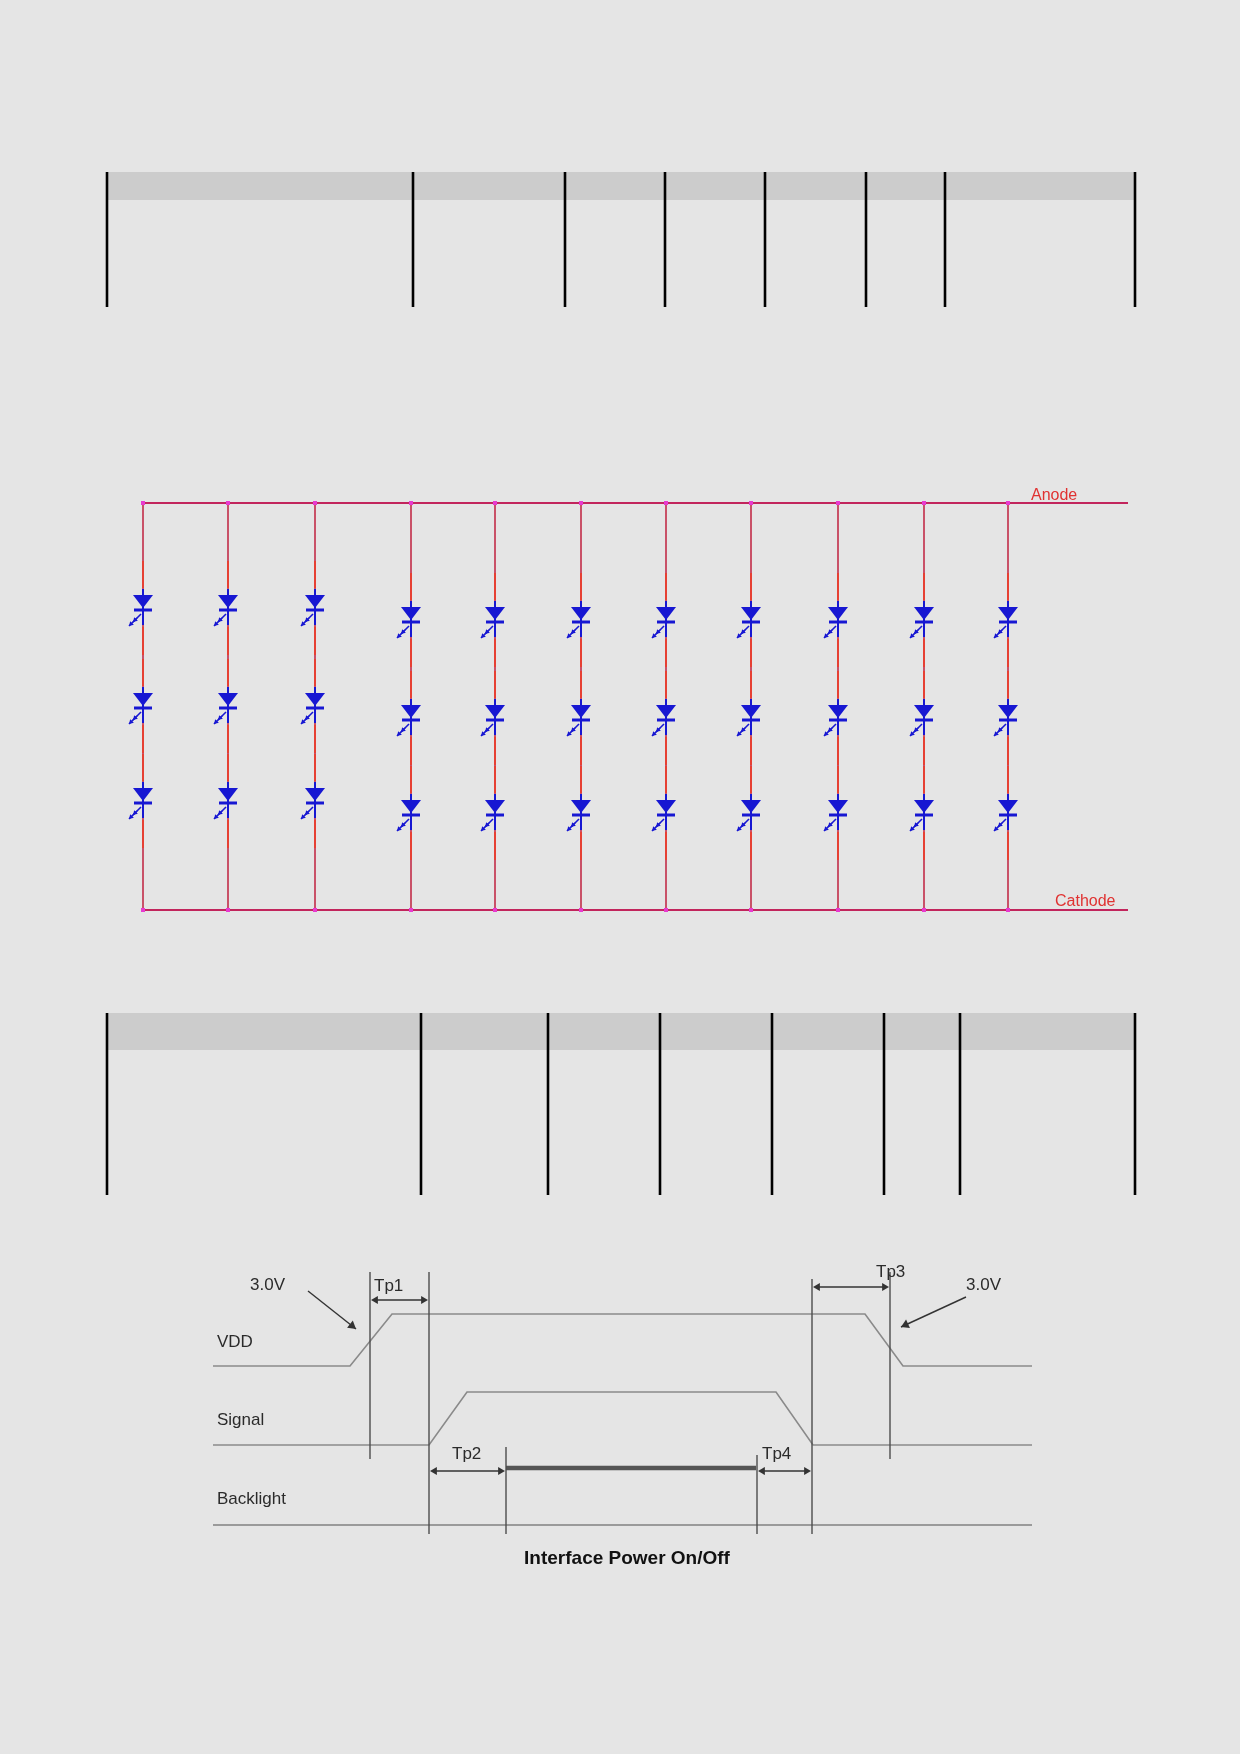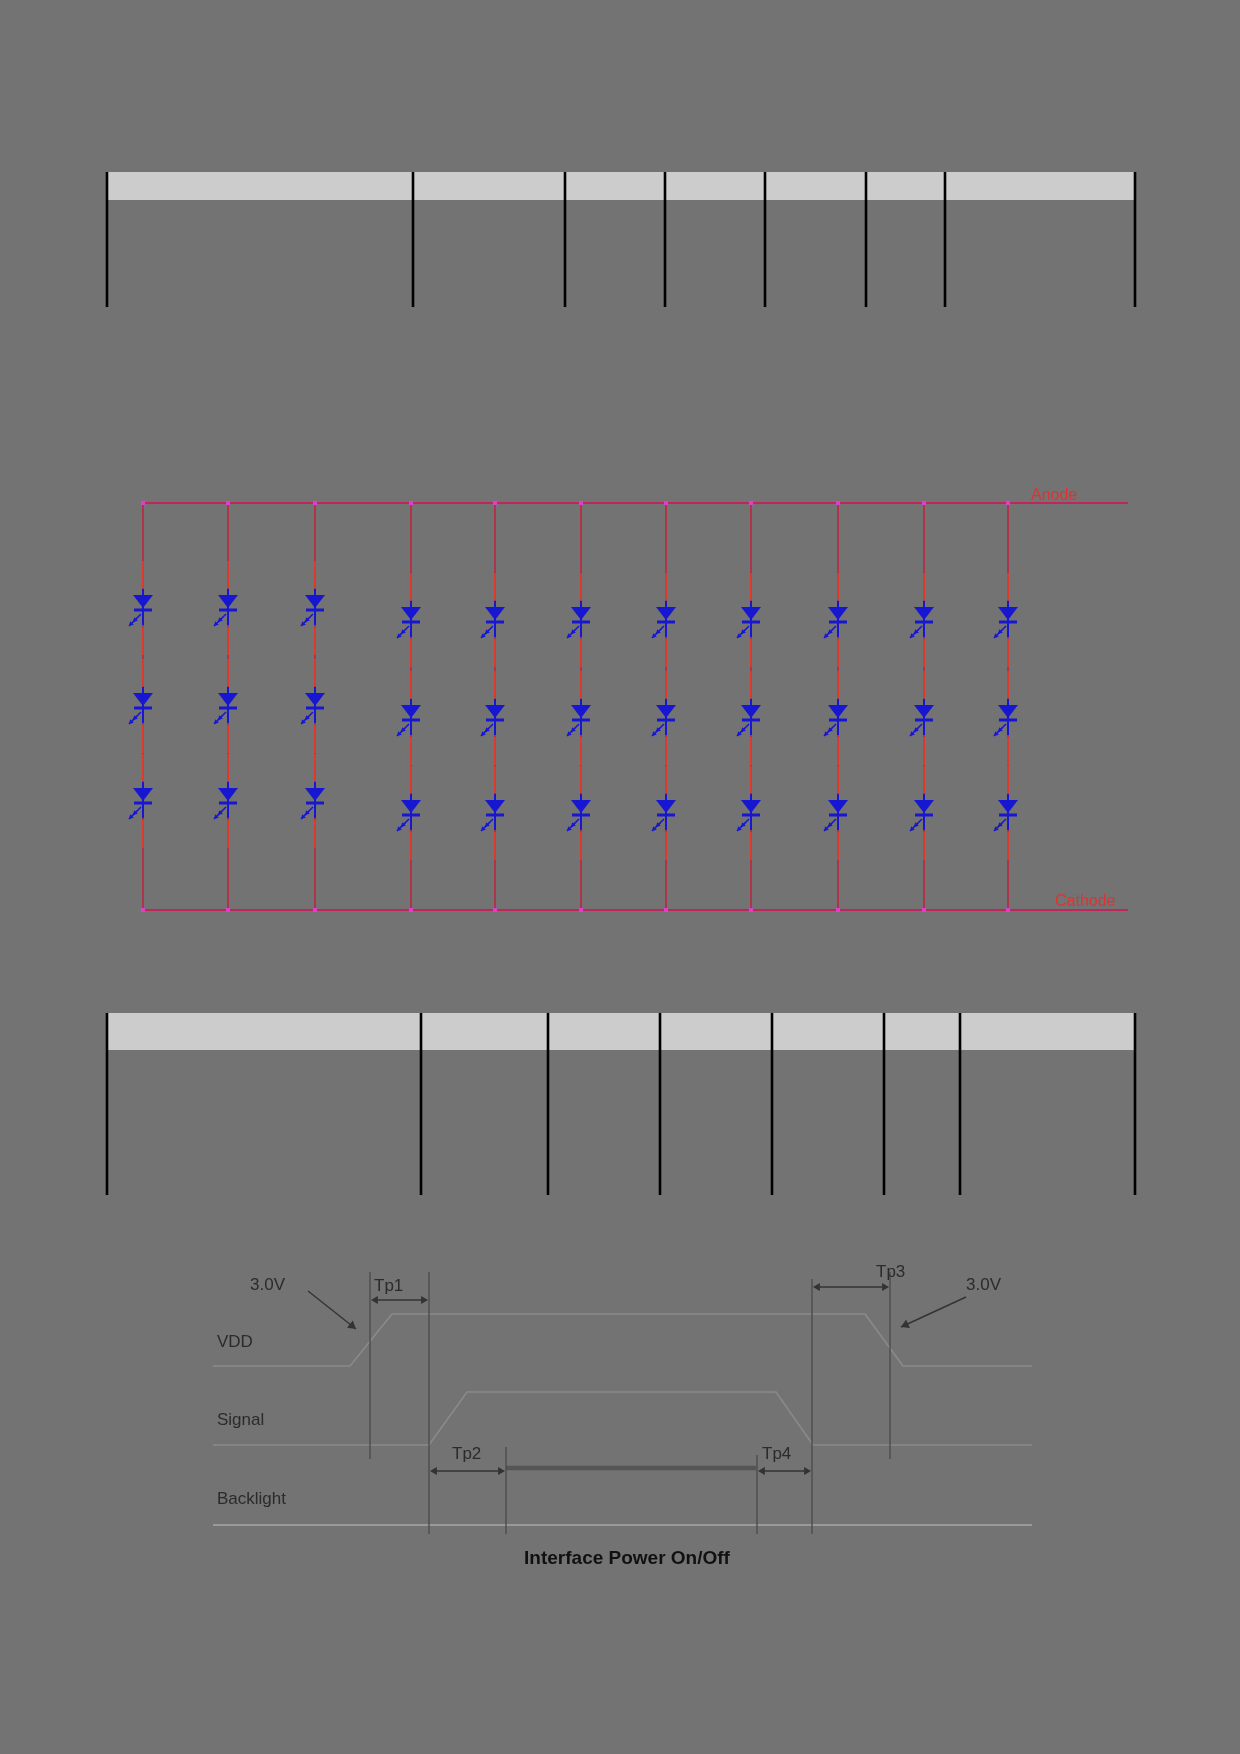--- a/index.html
+++ b/index.html
@@ -1,20 +1,20 @@
 <!DOCTYPE html>
 <html><head>
 <meta charset="utf-8">
 <style>
   html, body { margin: 0; padding: 0; background: #ffffff; }
   .page {
     position: relative;
     width: 1240px;
     height: 1754px;
-    background: #737373;
+    background: #e5e5e5;
     overflow: hidden;
     font-family: "Liberation Sans", sans-serif;
   }
   .page svg { position: absolute; left: 0; top: 0; }
 </style>
 </head>
 <body>
 
 <div class="page">
   <svg id="canvas" width="1240" height="1754" viewBox="0 0 1240 1754" xmlns="http://www.w3.org/2000/svg">

